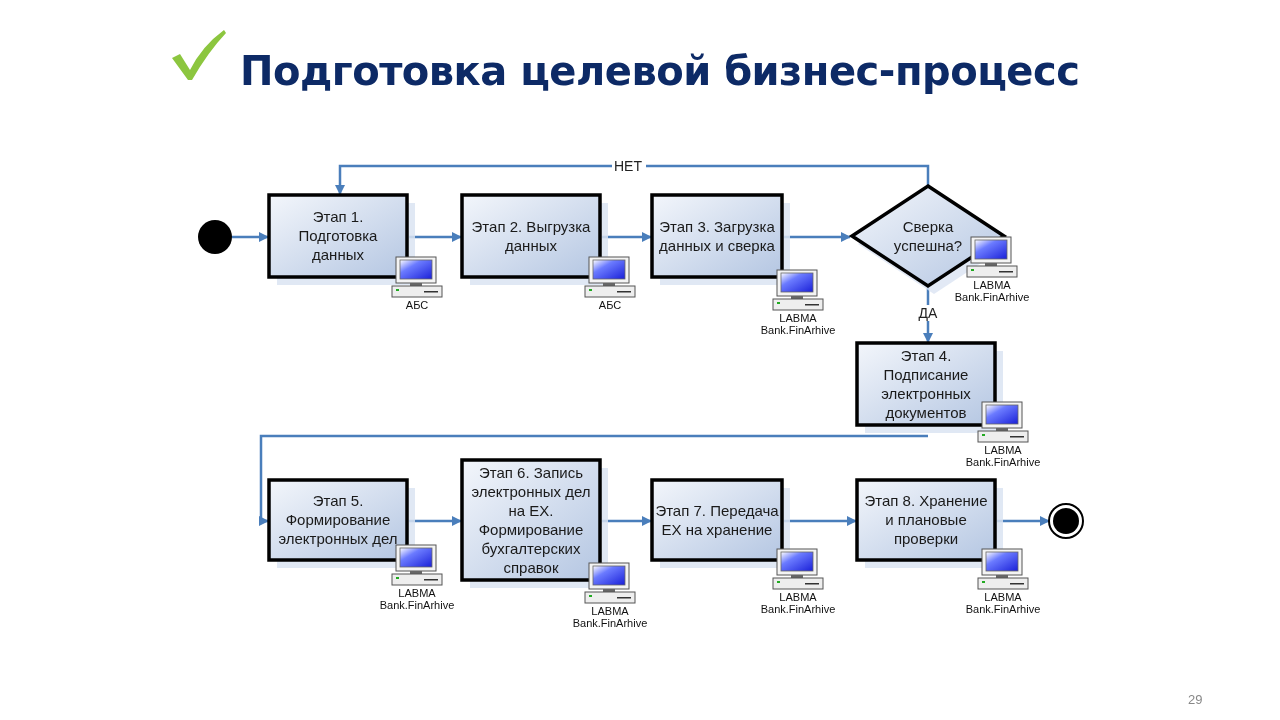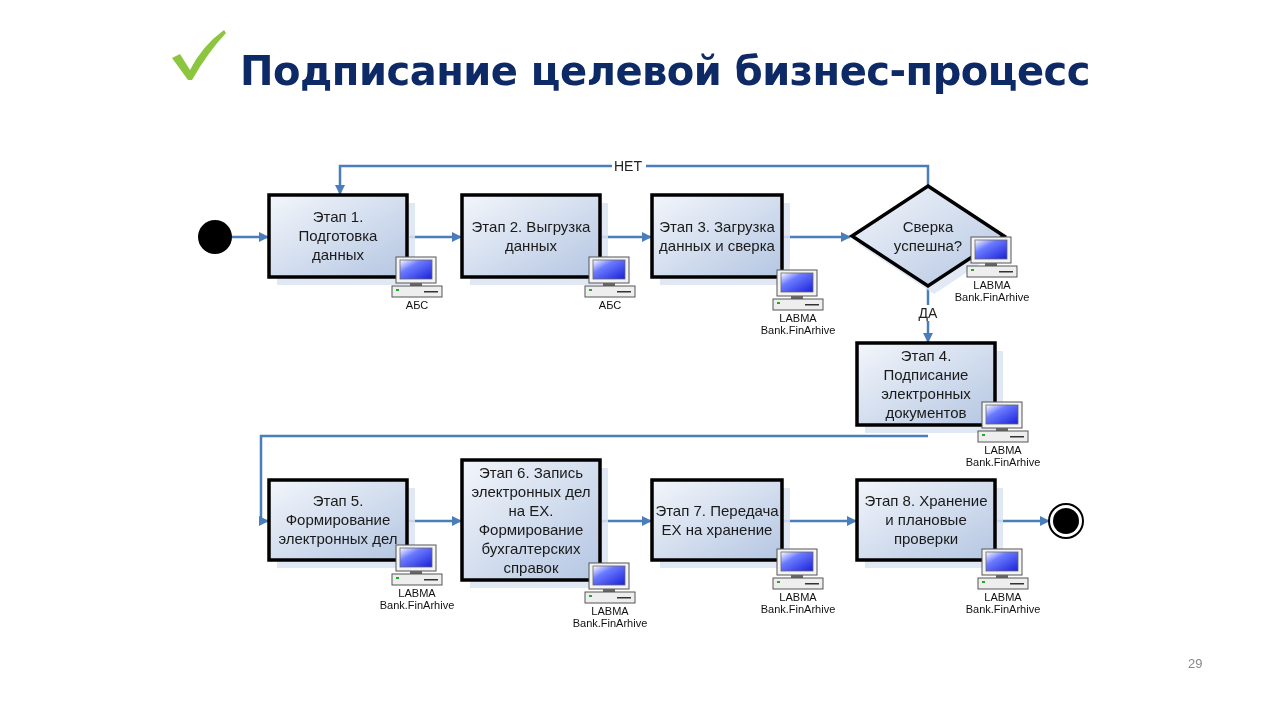--- a/index.html
+++ b/index.html
@@ -1,28 +1,28 @@
 <!DOCTYPE html>
 <html><head>
 <meta charset="utf-8">
 <style>
   html,body{margin:0;padding:0;background:#fff;}
   body{width:1280px;height:720px;position:relative;overflow:hidden;font-family:"Liberation Sans",sans-serif;}
   .title{position:absolute;left:240px;top:48px;font-family:"DejaVu Sans",sans-serif;font-weight:bold;font-size:40px;color:#0d2a66;letter-spacing:-0.5px;white-space:nowrap;}
   .check{position:absolute;left:170px;top:28px;}
-  .pageno{position:absolute;left:1188px;top:656px;font-size:13px;color:#888;}
+  .pageno{position:absolute;left:1188px;top:692px;font-size:13px;color:#888;}
   svg text{font-family:"Liberation Sans",sans-serif;}
 </style>
 </head>
 <body>
 
 <svg class="check" width="60" height="56" viewBox="0 0 60 56">
   <path d="M2 30 L10 26 L20 42 Q32 18 54 2 L56 5 Q38 24 22 52 L18 52 Z" fill="#8cc63f"></path>
 </svg>
-<div class="title">Подписание целевой бизнес-процесс</div>
+<div class="title">Подготовка целевой бизнес-процесс</div>
 
 <svg id="diagram" width="1280" height="720" style="position:absolute;left:0;top:0;">
   <defs>
     <linearGradient id="boxgrad" x1="0" y1="0" x2="1" y2="1">
       <stop offset="0" stop-color="#f3f6fb"></stop>
       <stop offset="1" stop-color="#b4c6e2"></stop>
     </linearGradient>
     <linearGradient id="screen" x1="0" y1="0" x2="1" y2="1">
       <stop offset="0" stop-color="#ffffff"></stop>
       <stop offset="0.35" stop-color="#6b7bff"></stop>

